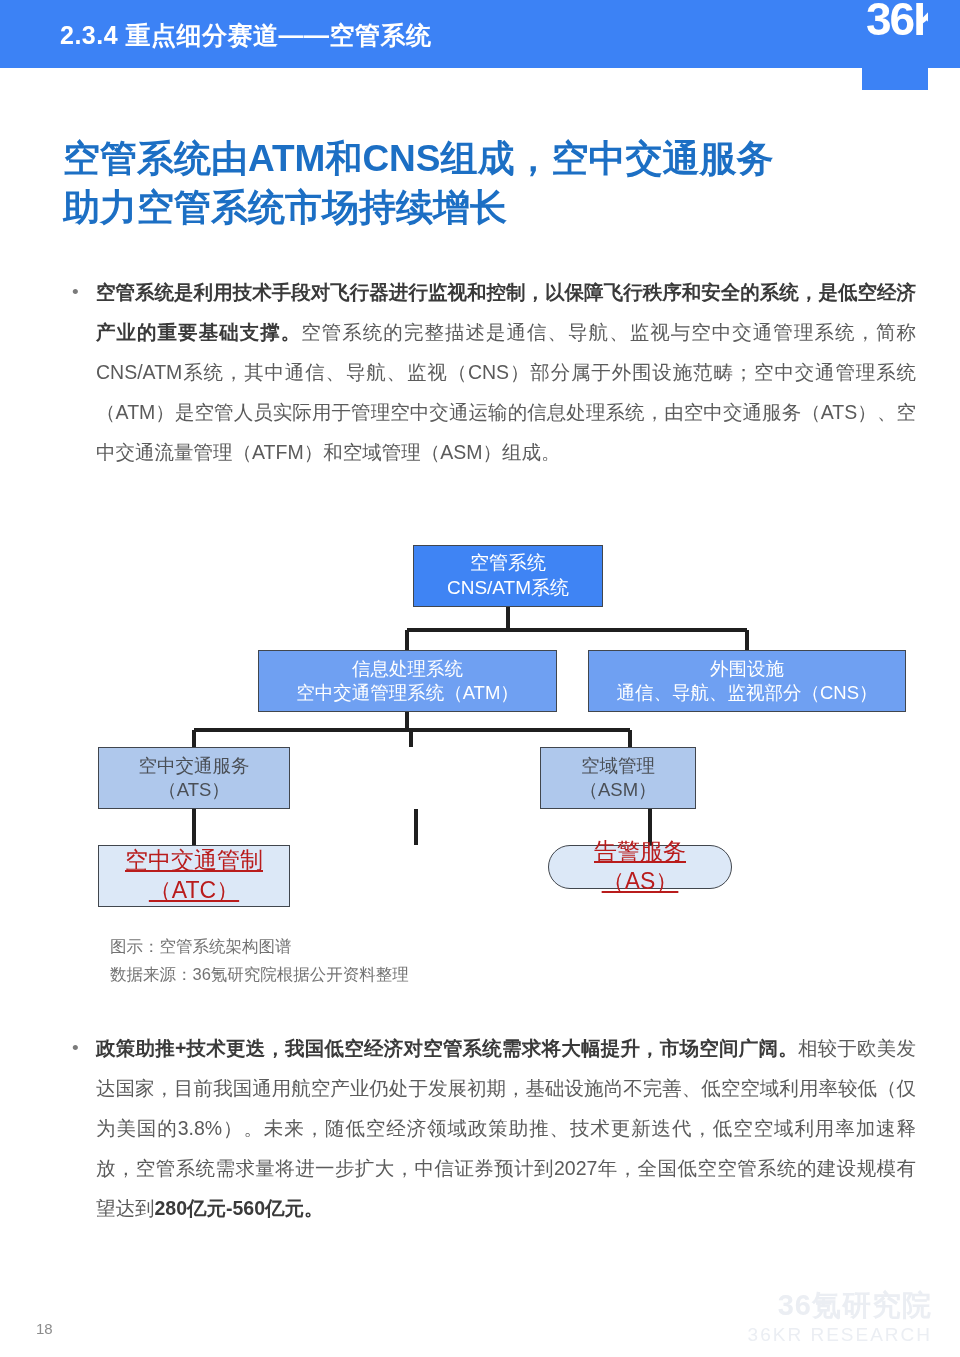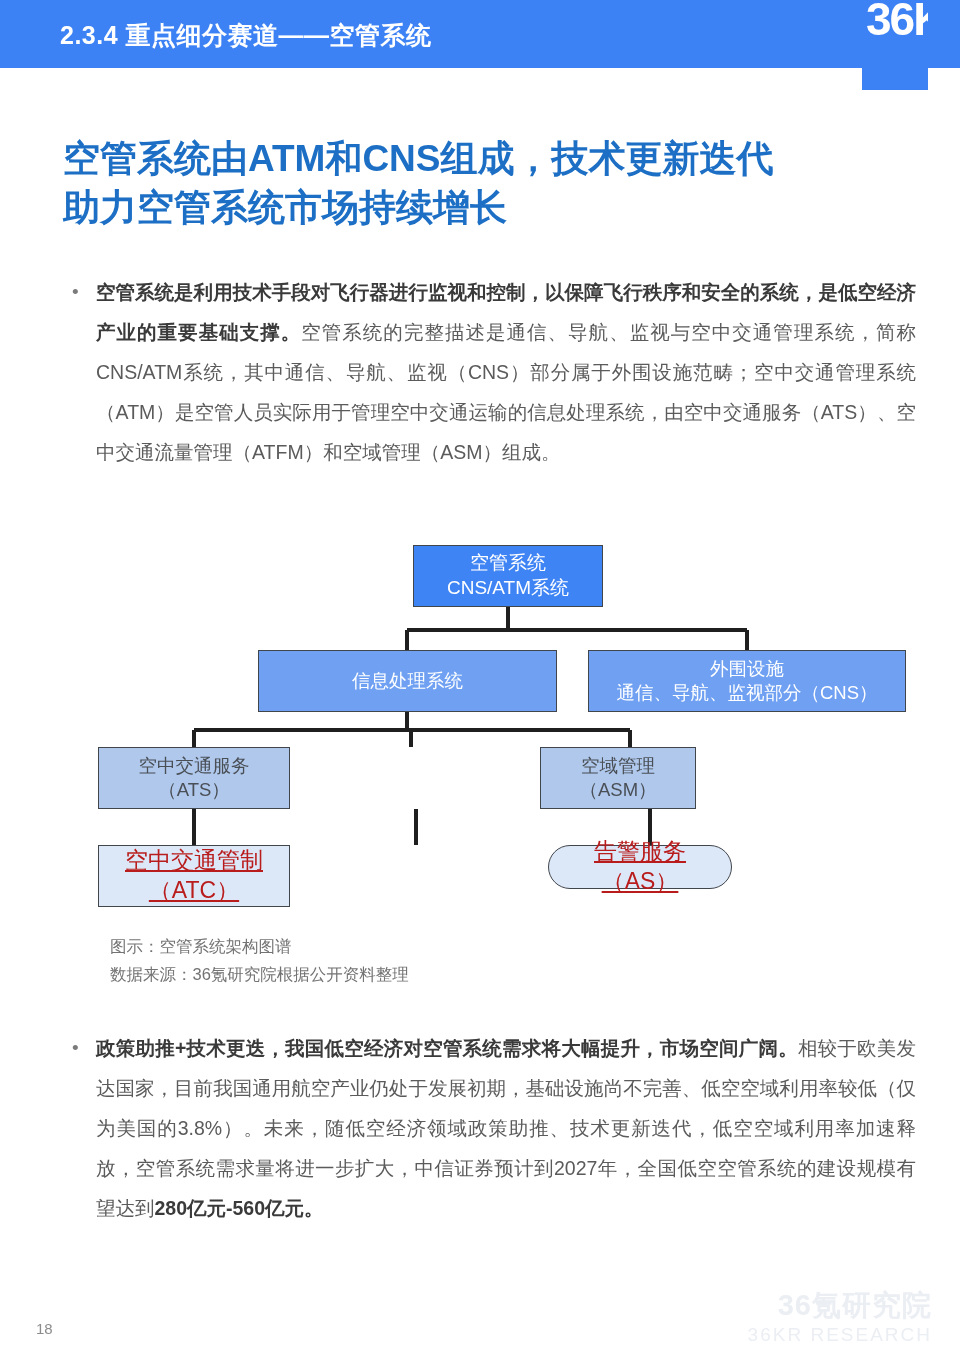--- a/index.html
+++ b/index.html
@@ -182,21 +182,21 @@
 </head>
 <body>
 
 <div class="header-band"></div>
 <div class="header-title">2.3.4 重点细分赛道——空管系统</div>
 <div class="logo-block">
   <div class="logo-text">36Kr</div>
 </div>
 
 <div class="main-title">
-  <span>空管系统由ATM和CNS组成，技术更新迭代</span><br>
+  <span>空管系统由ATM和CNS组成，空中交通服务</span><br>
   <span>助力空管系统市场持续增长</span>
 </div>
 
 <div class="bullet-row" id="para-1-row">
   <div class="bullet-dot">•</div>
   <div class="para">
     <b>空管系统是利用技术手段对飞行器进行监视和控制，以保障飞行秩序和安全的系统，是低空经济产业的重要基础支撑。</b><span>空管系统的完整描述是通信、导航、监视与空中交通管理系统，简称CNS/ATM系统，其中通信、导航、监视（CNS）部分属于外围设施范畴；空中交通管理系统（ATM）是空管人员实际用于管理空中交通运输的信息处理系统，由空中交通服务（ATS）、空中交通流量管理（ATFM）和空域管理（ASM）组成。</span>
   </div>
 </div>
 
@@ -222,20 +222,21 @@
     </g>
   </svg>
 
   <div class="node lvl1" id="node-root">
     <span class="l1">空管系统</span>
     <span class="l2">CNS/ATM系统</span>
   </div>
 
   <div class="node lvl2" id="node-atm">
     <span class="l1">信息处理系统</span>
+    <span class="l2">空中交通管理系统（ATM）</span>
   </div>
 
   <div class="node lvl3" id="node-ats">
     <span class="l1">空中交通服务</span>
     <span class="l2">（ATS）</span>
   </div>
 
   <div class="node lvl2" id="node-cns">
     <span class="l1">外围设施</span>
     <span class="l2">通信、导航、监视部分（CNS）</span>

